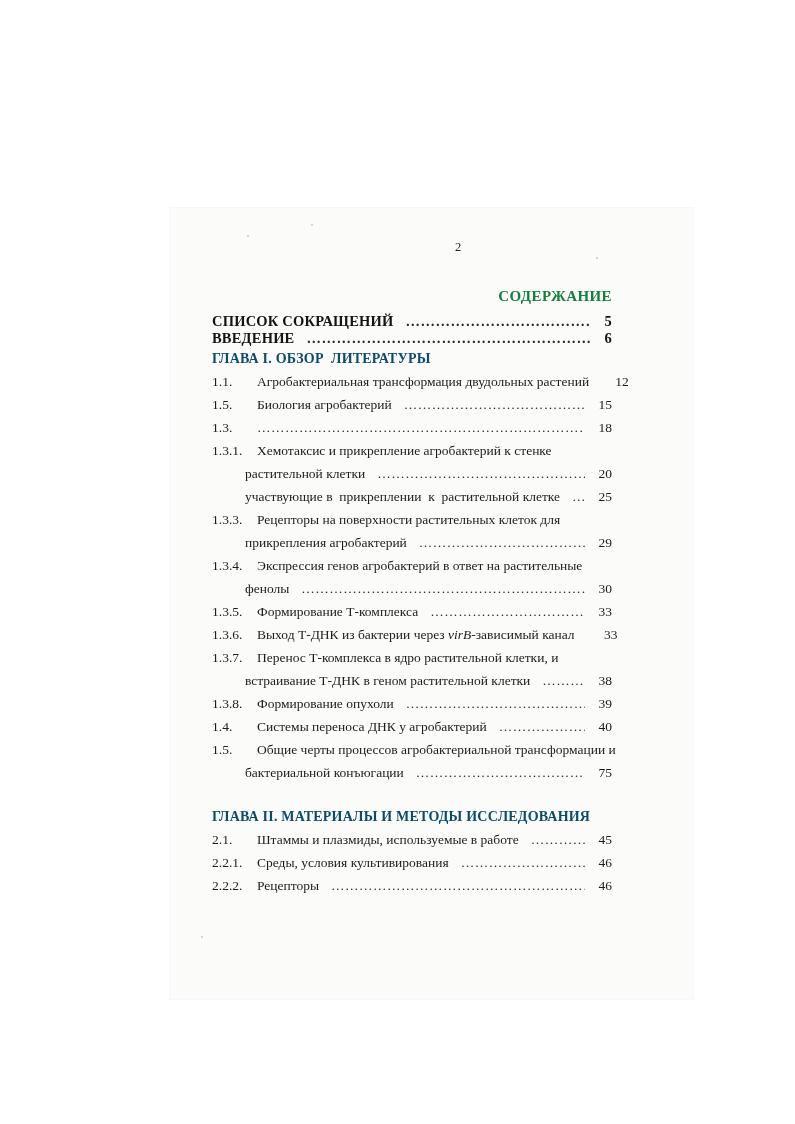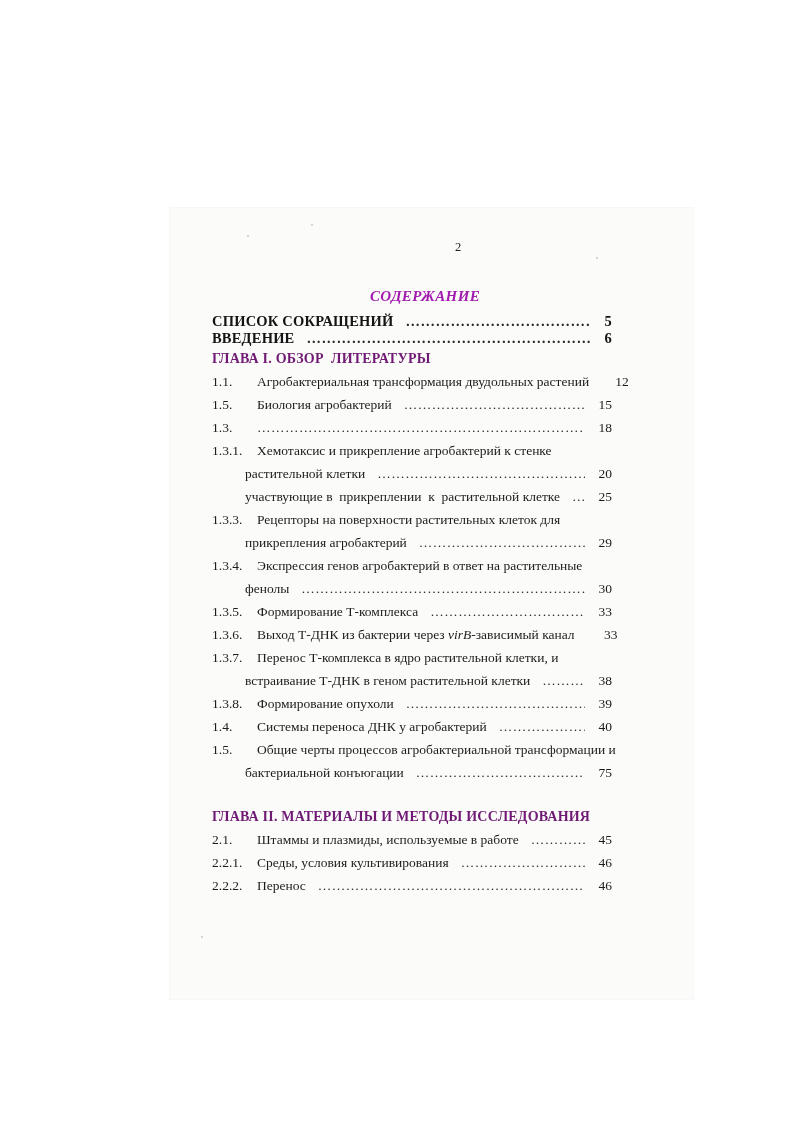--- a/index.html
+++ b/index.html
@@ -42,42 +42,41 @@
     display: flex;
     align-items: baseline;
     height: 23px; line-height: 23px;
     font-size: 13.5px;
     white-space: pre;
     color: #1c1c1c;
     gap: 12px;
   }
   .toc-title {
     height: 23px; line-height: 23px;
-    text-align: center;
+    text-align: right;
     padding-left: 26px;
     font-weight: bold;
     font-size: 15px;
     letter-spacing: 0.4px;
-    color: #a21caf;
-    font-style: italic;
+    color: #15803d;
   }
   .spacer5 { height: 5px; }
   .gap21  { height: 21px; }
   .front {
     height: 17px; line-height: 17px;
     font-weight: bold;
     font-size: 14.5px;
     letter-spacing: 0.2px;
     color: #141414;
   }
   .heading {
     font-weight: bold;
     font-size: 14px;
     letter-spacing: 0.2px;
-    color: #701a75;
+    color: #0c4a6e;
   }
   .num { flex: 0 0 33px; }
   .cont { padding-left: 33px; }
   .text { flex: 0 0 auto; }
   .leader {
     flex: 1 1 auto;
     overflow: hidden;
     white-space: nowrap;
     letter-spacing: 0.5px;
     color: #2a2a2a;
@@ -235,18 +234,18 @@
 
   <div class="row">
     <span class="num">2.2.1.</span>
     <span class="text">Среды, условия культивирования</span>
     <span class="leader">………………………………………………………………………………………………………………………………………………………………………………………………………………</span>
     <span class="pg">46</span>
   </div>
 
   <div class="row">
     <span class="num">2.2.2.</span>
-    <span class="text">Перенос</span>
+    <span class="text">Рецепторы</span>
     <span class="leader">………………………………………………………………………………………………………………………………………………………………………………………………………………</span>
     <span class="pg">46</span>
   </div>
 
 </div>
 
 </body></html>

